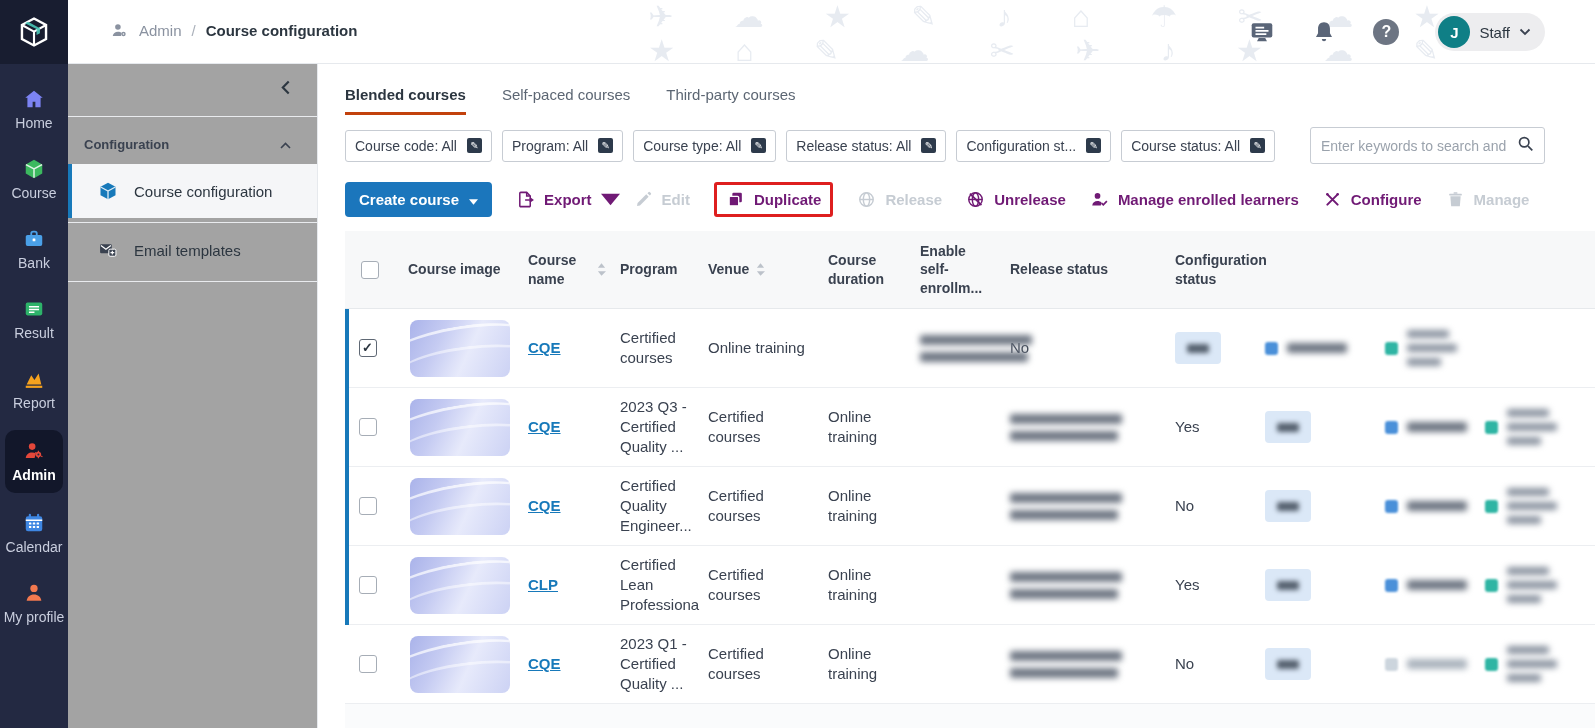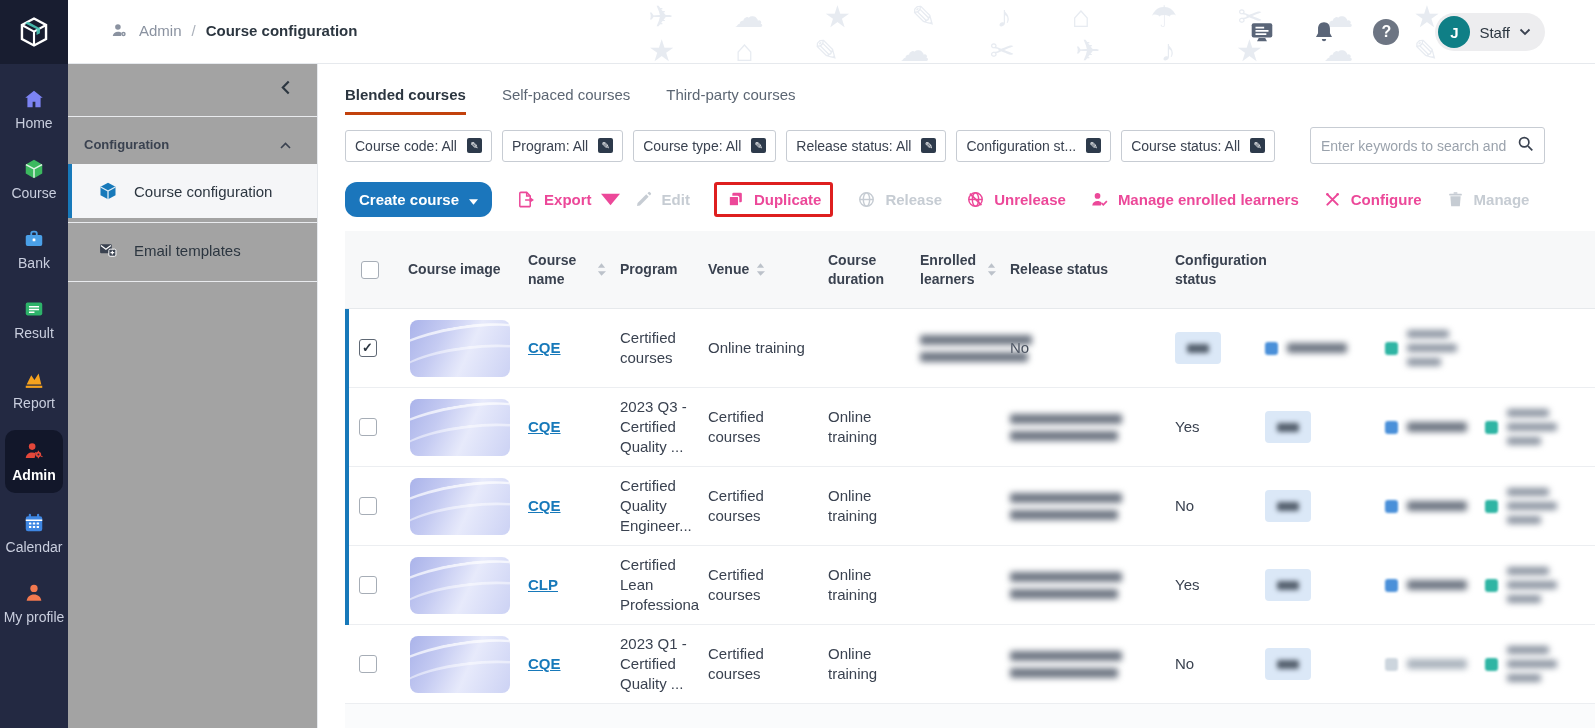--- a/index.html
+++ b/index.html
@@ -70,24 +70,24 @@
                 padding:7px 9px; font-size:14px; color:#3a4250; background:#fff; cursor:pointer; white-space:nowrap; }
   .pencil-chip { width:15px; height:15px; background:#2d3a4b; border-radius:2px; color:#fff; font-size:10px;
                  display:flex; align-items:center; justify-content:center; }
   .search-box { margin-left:auto; margin-right:23px; display:flex; align-items:center; gap:8px;
                 border:1px solid #c7ccd3; border-radius:3px; padding:7px 10px; }
   .search-box input { border:none; outline:none; font-size:14px; color:#3a4250; width:188px; background:transparent; }
   .search-box input::placeholder { color:#9aa2ac; }
   .search-box svg { width:17px; height:17px; }
 
   .toolbar { display:flex; align-items:center; gap:24px; margin:18px 27px 0 27px; font-size:15px; }
-  .btn-primary { background:#1b76bc; color:#fff; font-weight:bold; border:none; border-radius:12px;
+  .btn-primary { background:#1b76bc; color:#fff; font-weight:bold; border:none; border-radius:4px;
                  padding:9px 14px; display:flex; align-items:center; gap:10px; font-size:15px; cursor:pointer; }
   .btn-primary svg { width:9px; height:6px; }
-  .tool { display:flex; align-items:center; gap:9px; color:#ec4899; font-weight:bold; cursor:pointer; }
+  .tool { display:flex; align-items:center; gap:9px; color:#701a75; font-weight:bold; cursor:pointer; }
   .tool svg { width:19px; height:19px; display:block; }
   .tool.disabled { color:#c6ccd3; cursor:default; }
   .red-wrap { border:3px solid #de1f1f; border-radius:3px; padding:5px 9px; display:flex; }
 
   
   .table-wrap { position:relative; margin:14px 0 0 27px; width:1250px; overflow:hidden; }
   .accent-bar { position:absolute; left:0; top:78px; width:4px; height:316px; background:#1779ba; z-index:3; }
   .thead, .trow { display:grid;
       grid-template-columns:55px 120px 92px 88px 120px 92px 90px 165px 90px 120px 100px 160px;
       align-items:center; }
@@ -468,27 +468,21 @@
             <svg viewBox="0 0 10 14" fill="#bcc2ca">
               <path d="M5 0 9 5H1z"></path>
               <path d="M5 14 1 9h9z"></path>
             </svg>
           </span>
         </div>
         <div class="th">
           <span class="th-lbl">Course duration</span>
         </div>
         <div class="th">
-          <span class="th-lbl">Enrolled learners</span>
-          <span class="sort">
-            <svg viewBox="0 0 10 14" fill="#bcc2ca">
-              <path d="M5 0 9 5H1z"></path>
-              <path d="M5 14 1 9h9z"></path>
-            </svg>
-          </span>
+          <span class="th-lbl">Enable self-enrollm...</span>
         </div>
         <div class="th">
           <span class="th-lbl">Release status</span>
         </div>
         <div class="th">
           <span class="th-lbl">Configuration status</span>
         </div>
       </div>
     <div id="tbody">
         <div class="trow selected">

